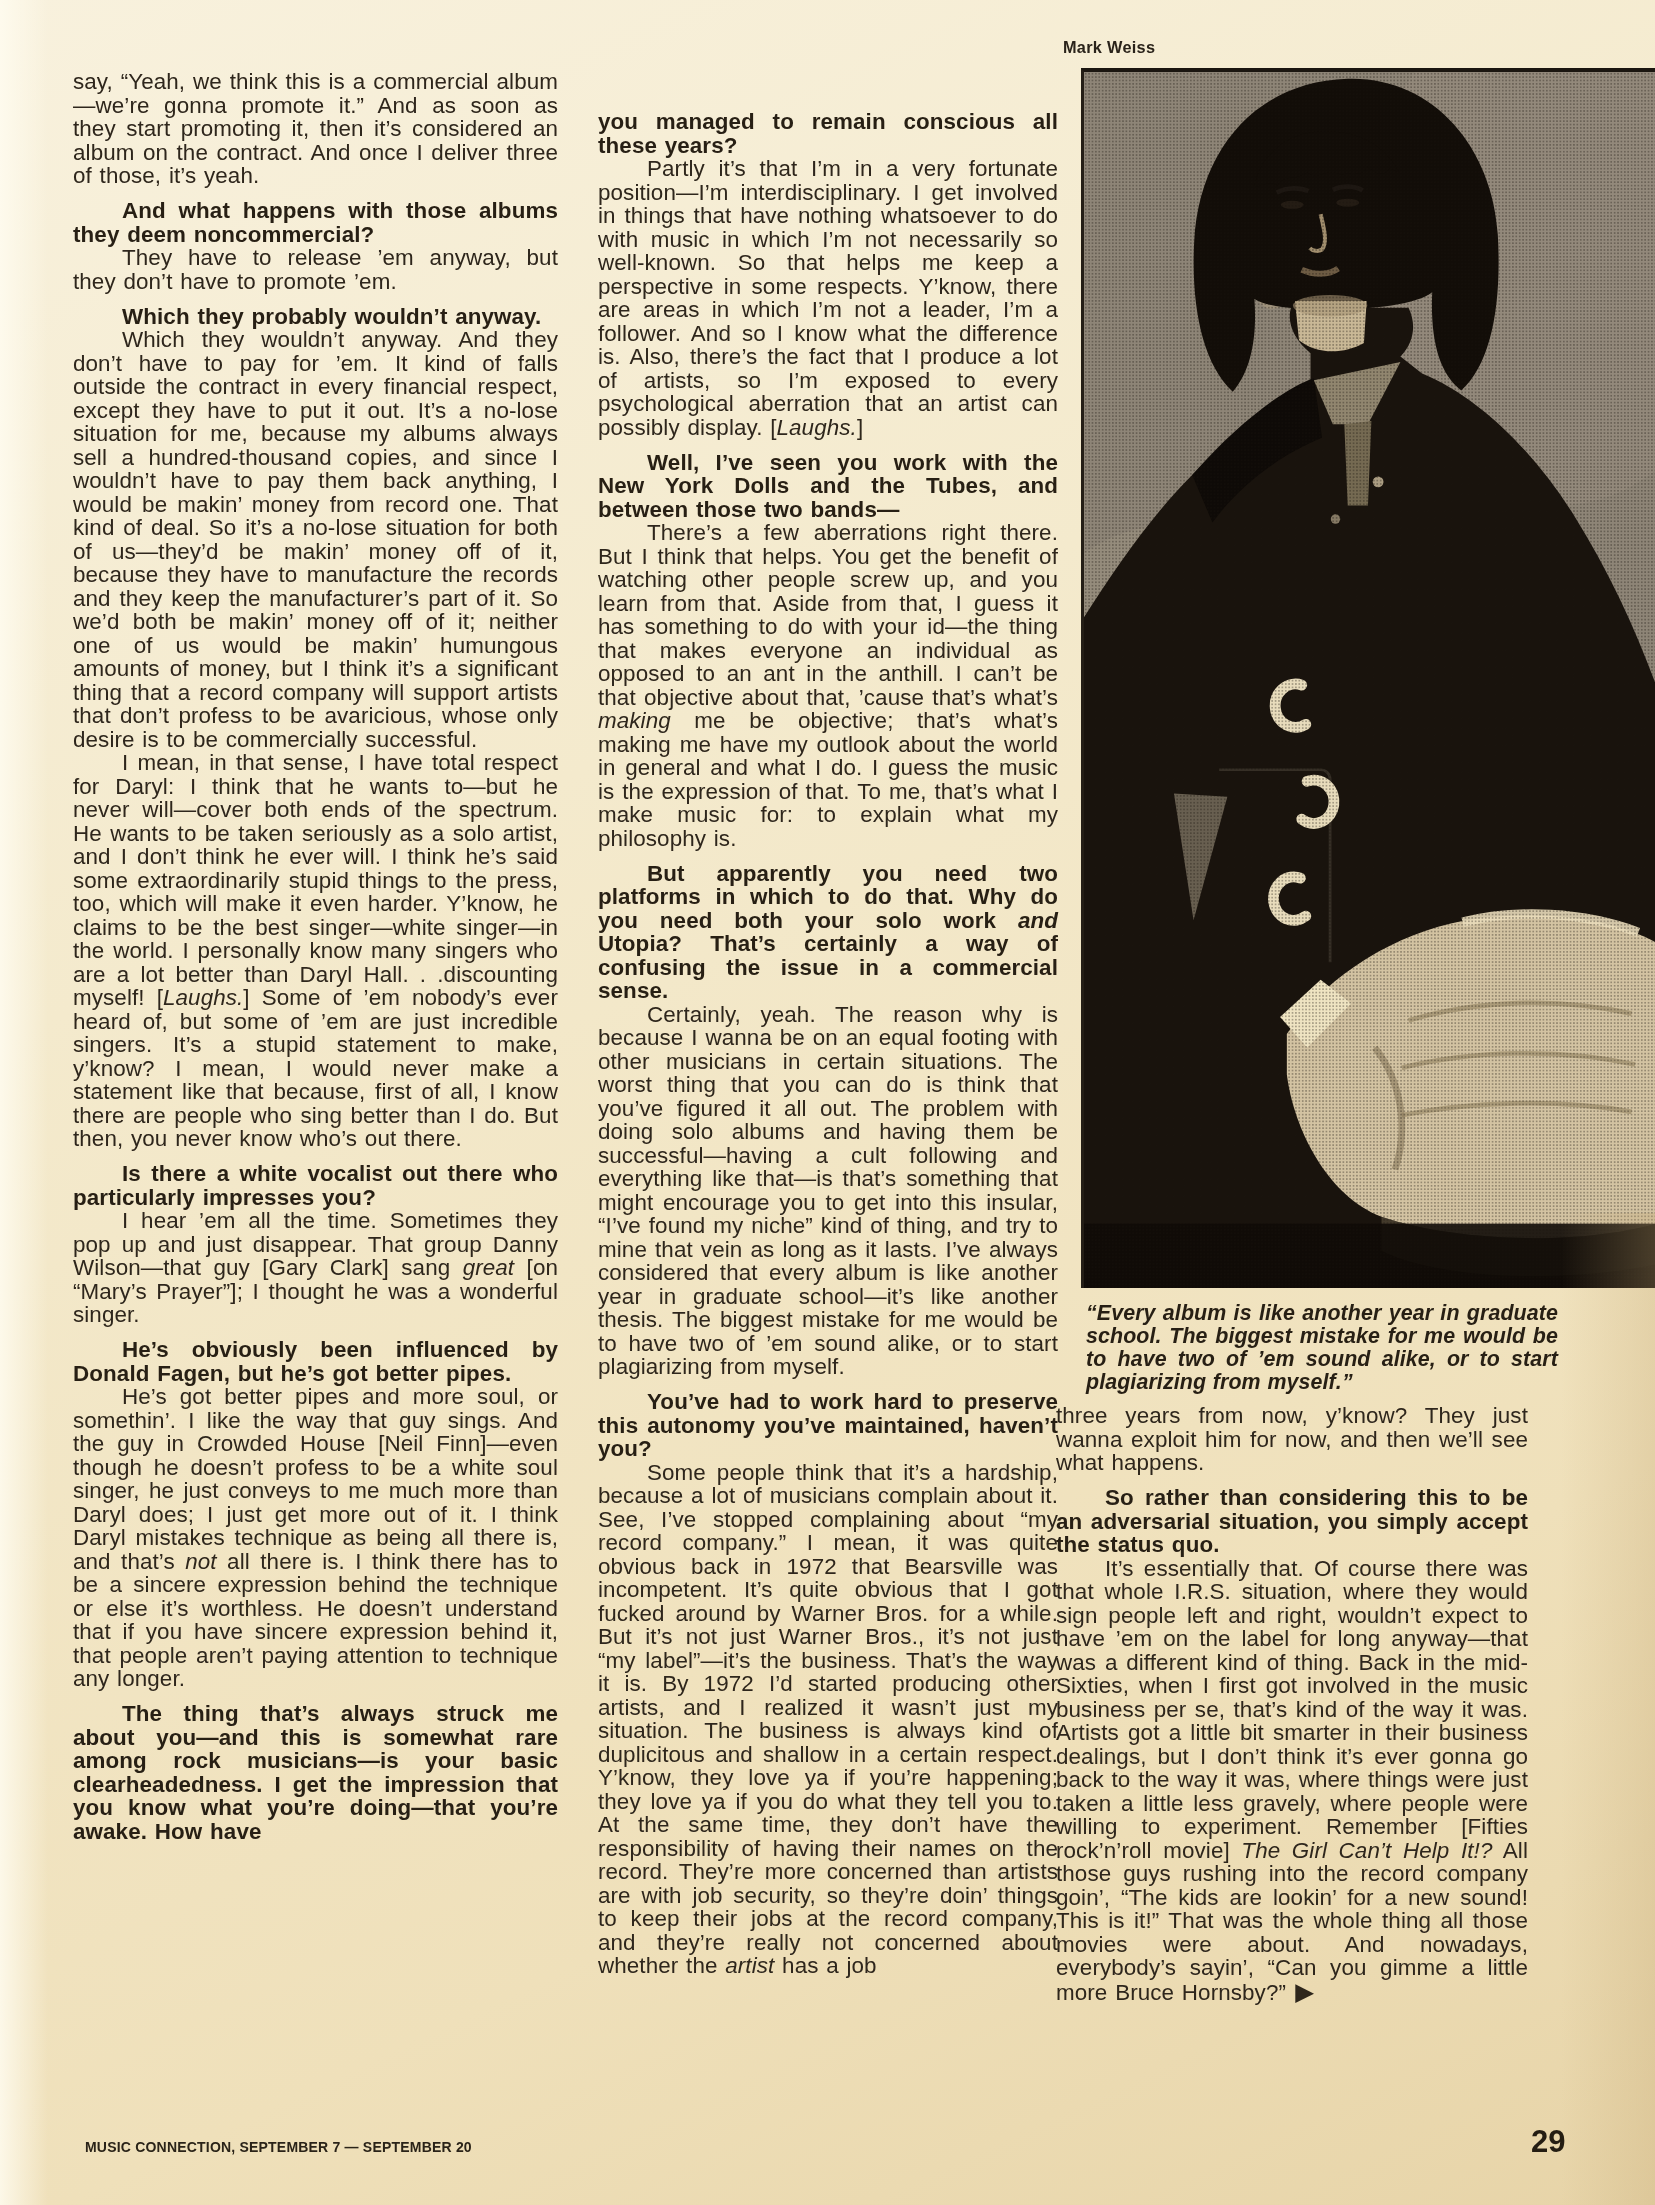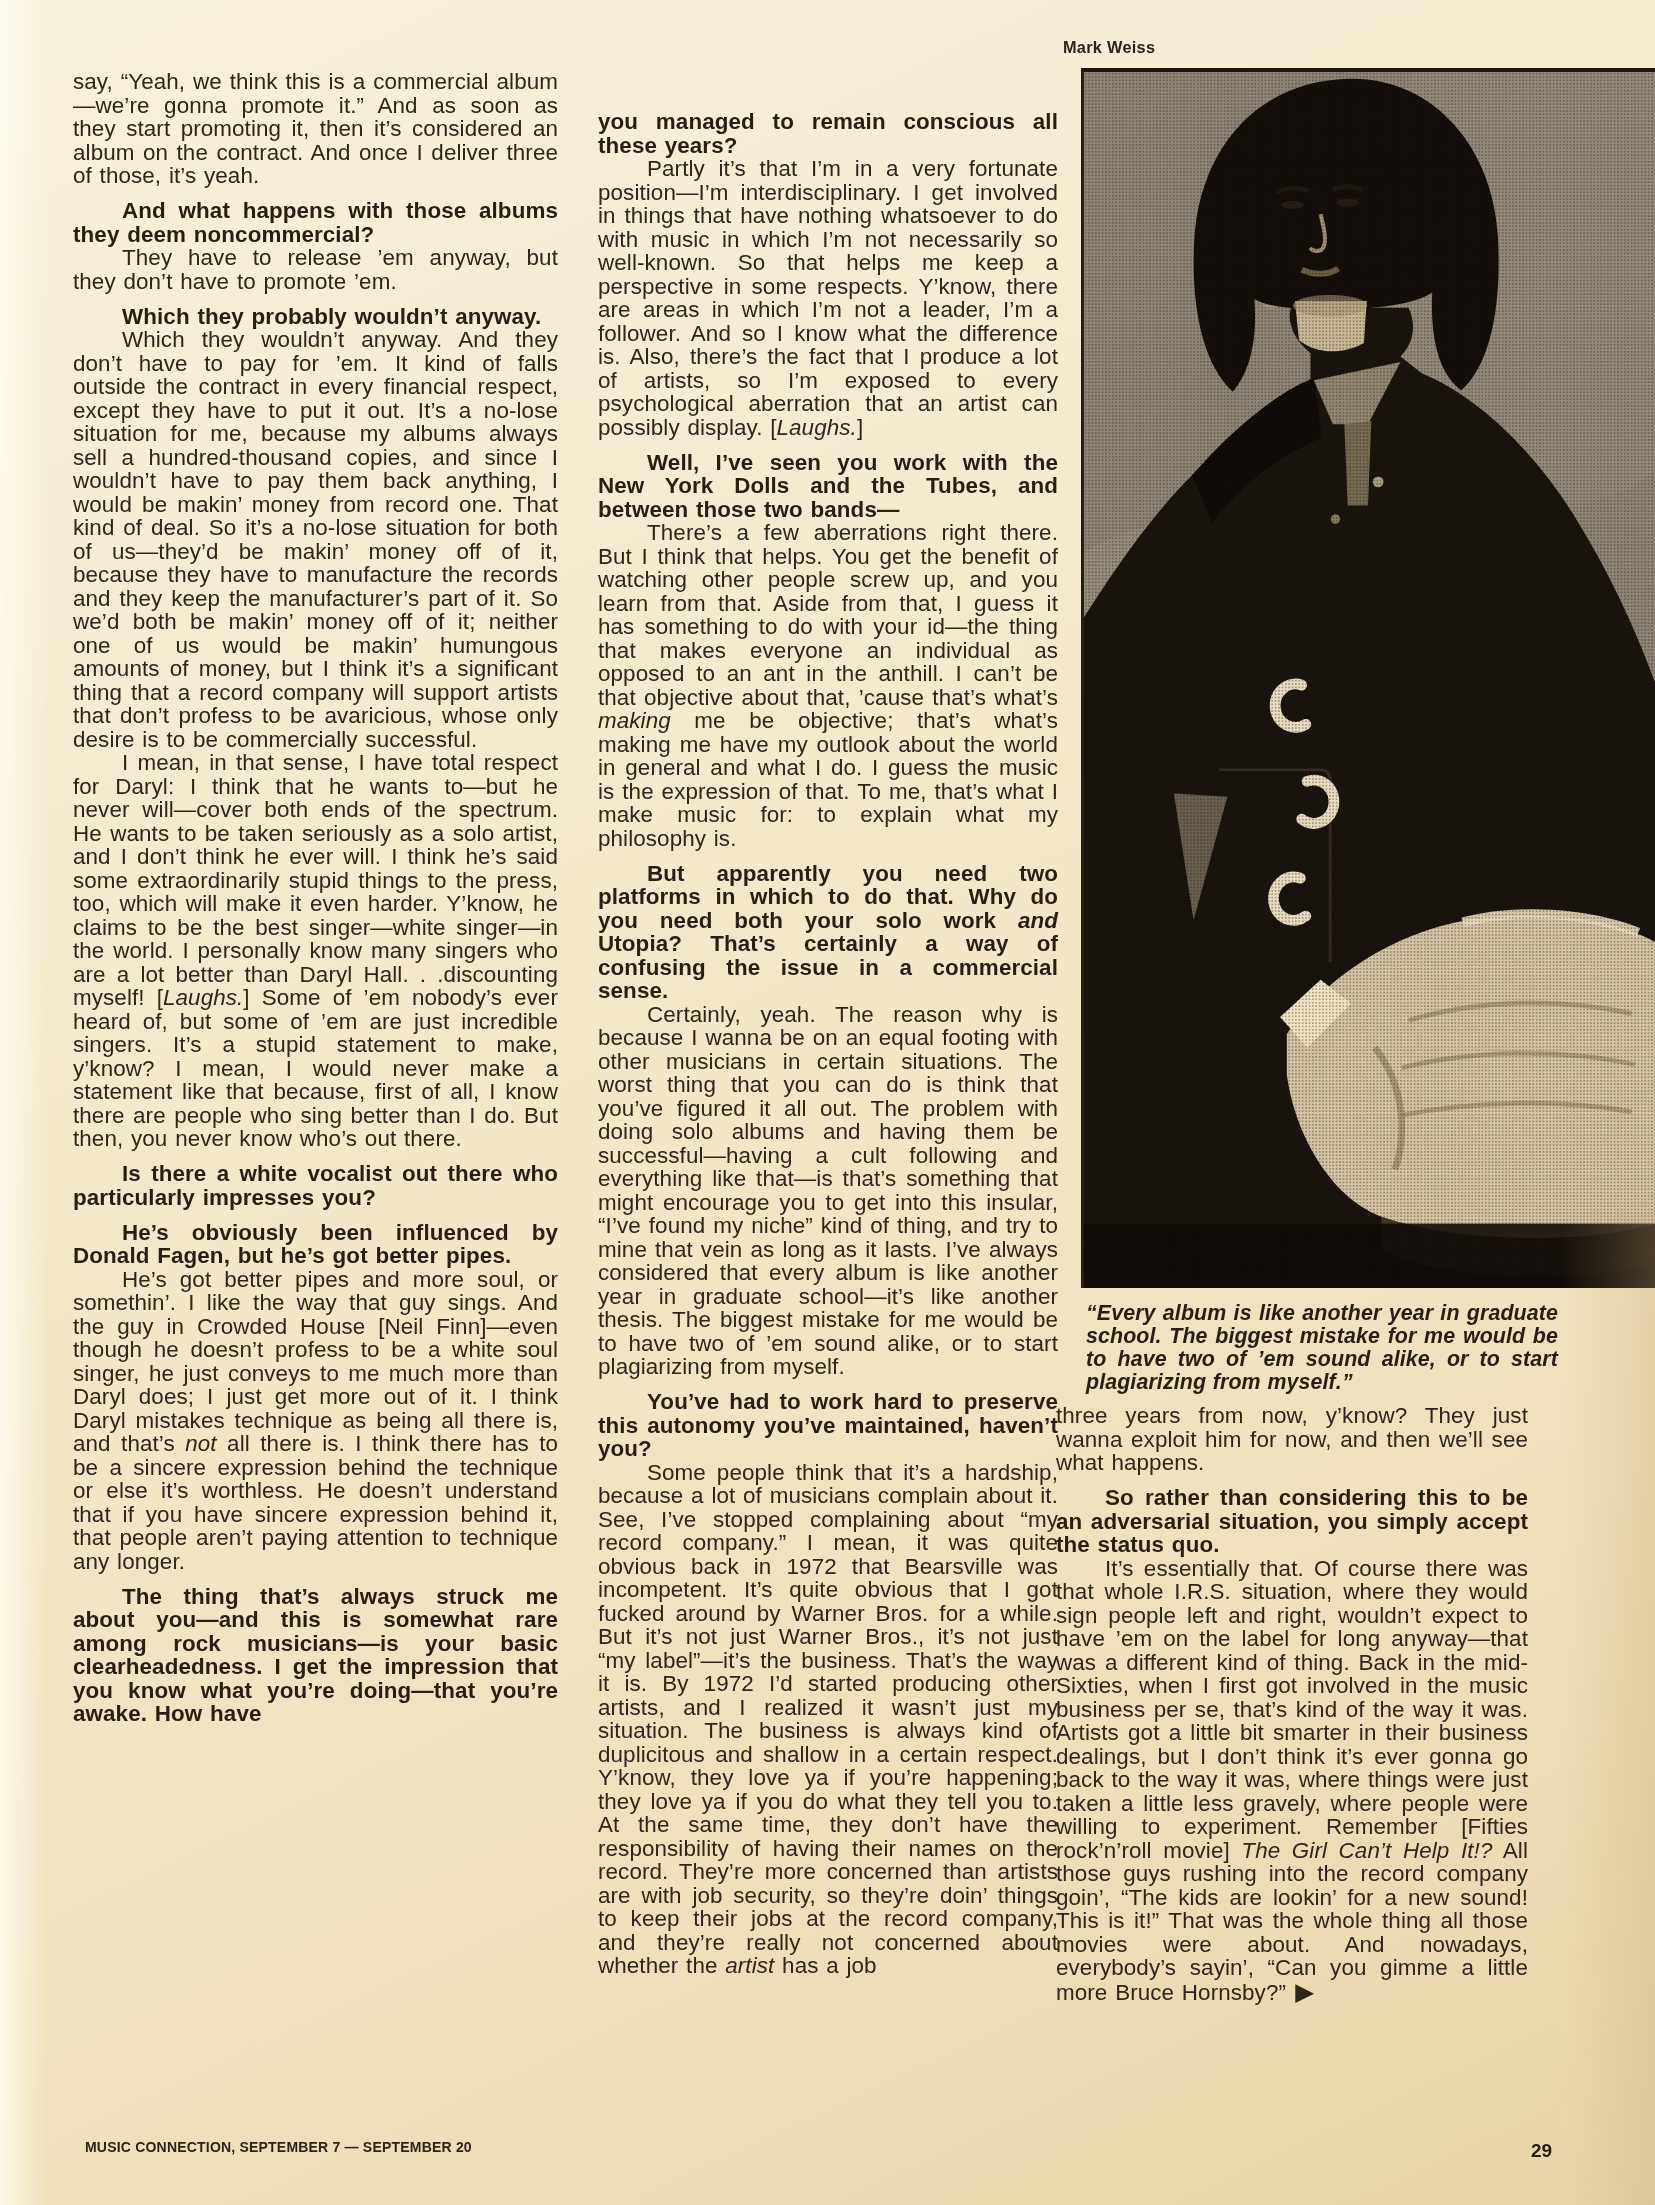--- a/index.html
+++ b/index.html
@@ -29,21 +29,21 @@
   .photo{position:absolute;left:1081px;top:68px;width:575px;height:1220px;
     background:#8e8577;border-top:4.1px solid #1b1610;border-left:3.4px solid #241e16;
     box-sizing:border-box;}
   .photo svg{display:block;width:100%;height:100%;}
   .photo .dots{position:absolute;inset:0;
     background-image:radial-gradient(rgba(25,20,14,.33) 0.7px,transparent 1.2px);
     background-size:3.4px 3.4px;pointer-events:none;}
 
   .footer{position:absolute;left:85px;top:2139px;font-size:14px;font-weight:700;
     letter-spacing:0.2px;color:#2a2318;}
-  .pageno{position:absolute;left:1531px;top:2124px;font-size:19px;font-weight:bold;color:#241d12;margin-top:16px;}
+  .pageno{position:absolute;left:1531px;top:2124px;font-size:31px;font-weight:bold;color:#241d12;}
   span.arrow{font-family:"DejaVu Sans",sans-serif;font-size:24.5px;font-style:normal;letter-spacing:0;}
 </style>
 </head>
 <body>
 
 <div class="page">
 
   <div class="credit">Mark Weiss</div>
 
   <div class="photo">
@@ -95,20 +95,21 @@
   </div>
 
   <div class="col" id="col1">
       <p class="cont"><span>say, “Yeah, we think this is a commercial album—we’re gonna promote it.” And as soon as they start promoting it, then it’s considered an album on the contract. And once I deliver three of those, it’s yeah.</span></p>
       <p class="q"><span>And what happens with those albums they deem noncommercial?</span></p>
       <p class="ans"><span>They have to release ’em anyway, but they don’t have to promote ’em.</span></p>
       <p class="q"><span>Which they probably wouldn’t anyway.</span></p>
       <p class="ans"><span>Which they wouldn’t anyway. And they don’t have to pay for ’em. It kind of falls outside the contract in every financial respect, except they have to put it out. It’s a no-lose situation for me, because my albums always sell a hundred-thousand copies, and since I wouldn’t have to pay them back anything, I would be makin’ money from record one. That kind of deal. So it’s a no-lose situation for both of us—they’d be makin’ money off of it, because they have to manufacture the records and they keep the manufacturer’s part of it. So we’d both be makin’ money off of it; neither one of us would be makin’ humungous amounts of money, but I think it’s a significant thing that a record company will support artists that don’t profess to be avaricious, whose only desire is to be commercially successful.</span></p>
       <p class="ans"><span>I mean, in that sense, I have total respect for Daryl: I think that he wants to—but he never will—cover both ends of the spectrum. He wants to be taken seriously as a solo artist, and I don’t think he ever will. I think he’s said some extraordinarily stupid things to the press, too, which will make it even harder. Y’know, he claims to be the best singer—white singer—in the world. I personally know many singers who are a lot better than Daryl Hall. . .discounting myself! [</span><i>Laughs.</i><span>] Some of ’em nobody’s ever heard of, but some of ’em are just incredible singers. It’s a stupid statement to make, y’know? I mean, I would never make a statement like that because, first of all, I know there are people who sing better than I do. But then, you never know who’s out there.</span></p>
       <p class="q"><span>Is there a white vocalist out there who particularly impresses you?</span></p>
+      <p class="ans"><span>I hear ’em all the time. Sometimes they pop up and just disappear. That group Danny Wilson—that guy [Gary Clark] sang </span><i>great</i><span> [on “Mary’s Prayer”]; I thought he was a wonderful singer.</span></p>
       <p class="q"><span>He’s obviously been influenced by Donald Fagen, but he’s got better pipes.</span></p>
       <p class="ans"><span>He’s got better pipes and more soul, or somethin’. I like the way that guy sings. And the guy in Crowded House [Neil Finn]—even though he doesn’t profess to be a white soul singer, he just conveys to me much more than Daryl does; I just get more out of it. I think Daryl mistakes technique as being all there is, and that’s </span><i>not</i><span> all there is. I think there has to be a sincere expression behind the technique or else it’s worthless. He doesn’t understand that if you have sincere expression behind it, that people aren’t paying attention to technique any longer.</span></p>
       <p class="q"><span>The thing that’s always struck me about you—and this is somewhat rare among rock musicians—is your basic clearheadedness. I get the impression that you know what you’re doing—that you’re awake. How have</span></p>
     </div>
   <div class="col" id="col2">
       <p class="q-cont"><span>you managed to remain conscious all these years?</span></p>
       <p class="ans"><span>Partly it’s that I’m in a very fortunate position—I’m interdisciplinary. I get involved in things that have nothing whatsoever to do with music in which I’m not necessarily so well-known. So that helps me keep a perspective in some respects. Y’know, there are areas in which I’m not a leader, I’m a follower. And so I know what the difference is. Also, there’s the fact that I produce a lot of artists, so I’m exposed to every psychological aberration that an artist can possibly display. [</span><i>Laughs.</i><span>]</span></p>
       <p class="q"><span>Well, I’ve seen you work with the New York Dolls and the Tubes, and between those two bands—</span></p>
       <p class="ans"><span>There’s a few aberrations right there. But I think that helps. You get the benefit of watching other people screw up, and you learn from that. Aside from that, I guess it has something to do with your id—the thing that makes everyone an individual as opposed to an ant in the anthill. I can’t be that objective about that, ’cause that’s what’s </span><i>making</i><span> me be objective; that’s what’s making me have my outlook about the world in general and what I do. I guess the music is the expression of that. To me, that’s what I make music for: to explain what my philosophy is.</span></p>
       <p class="q"><span>But apparently you need two platforms in which to do that. Why do you need both your solo work </span><i>and</i><span> Utopia? That’s certainly a way of confusing the issue in a commercial sense.</span></p>

